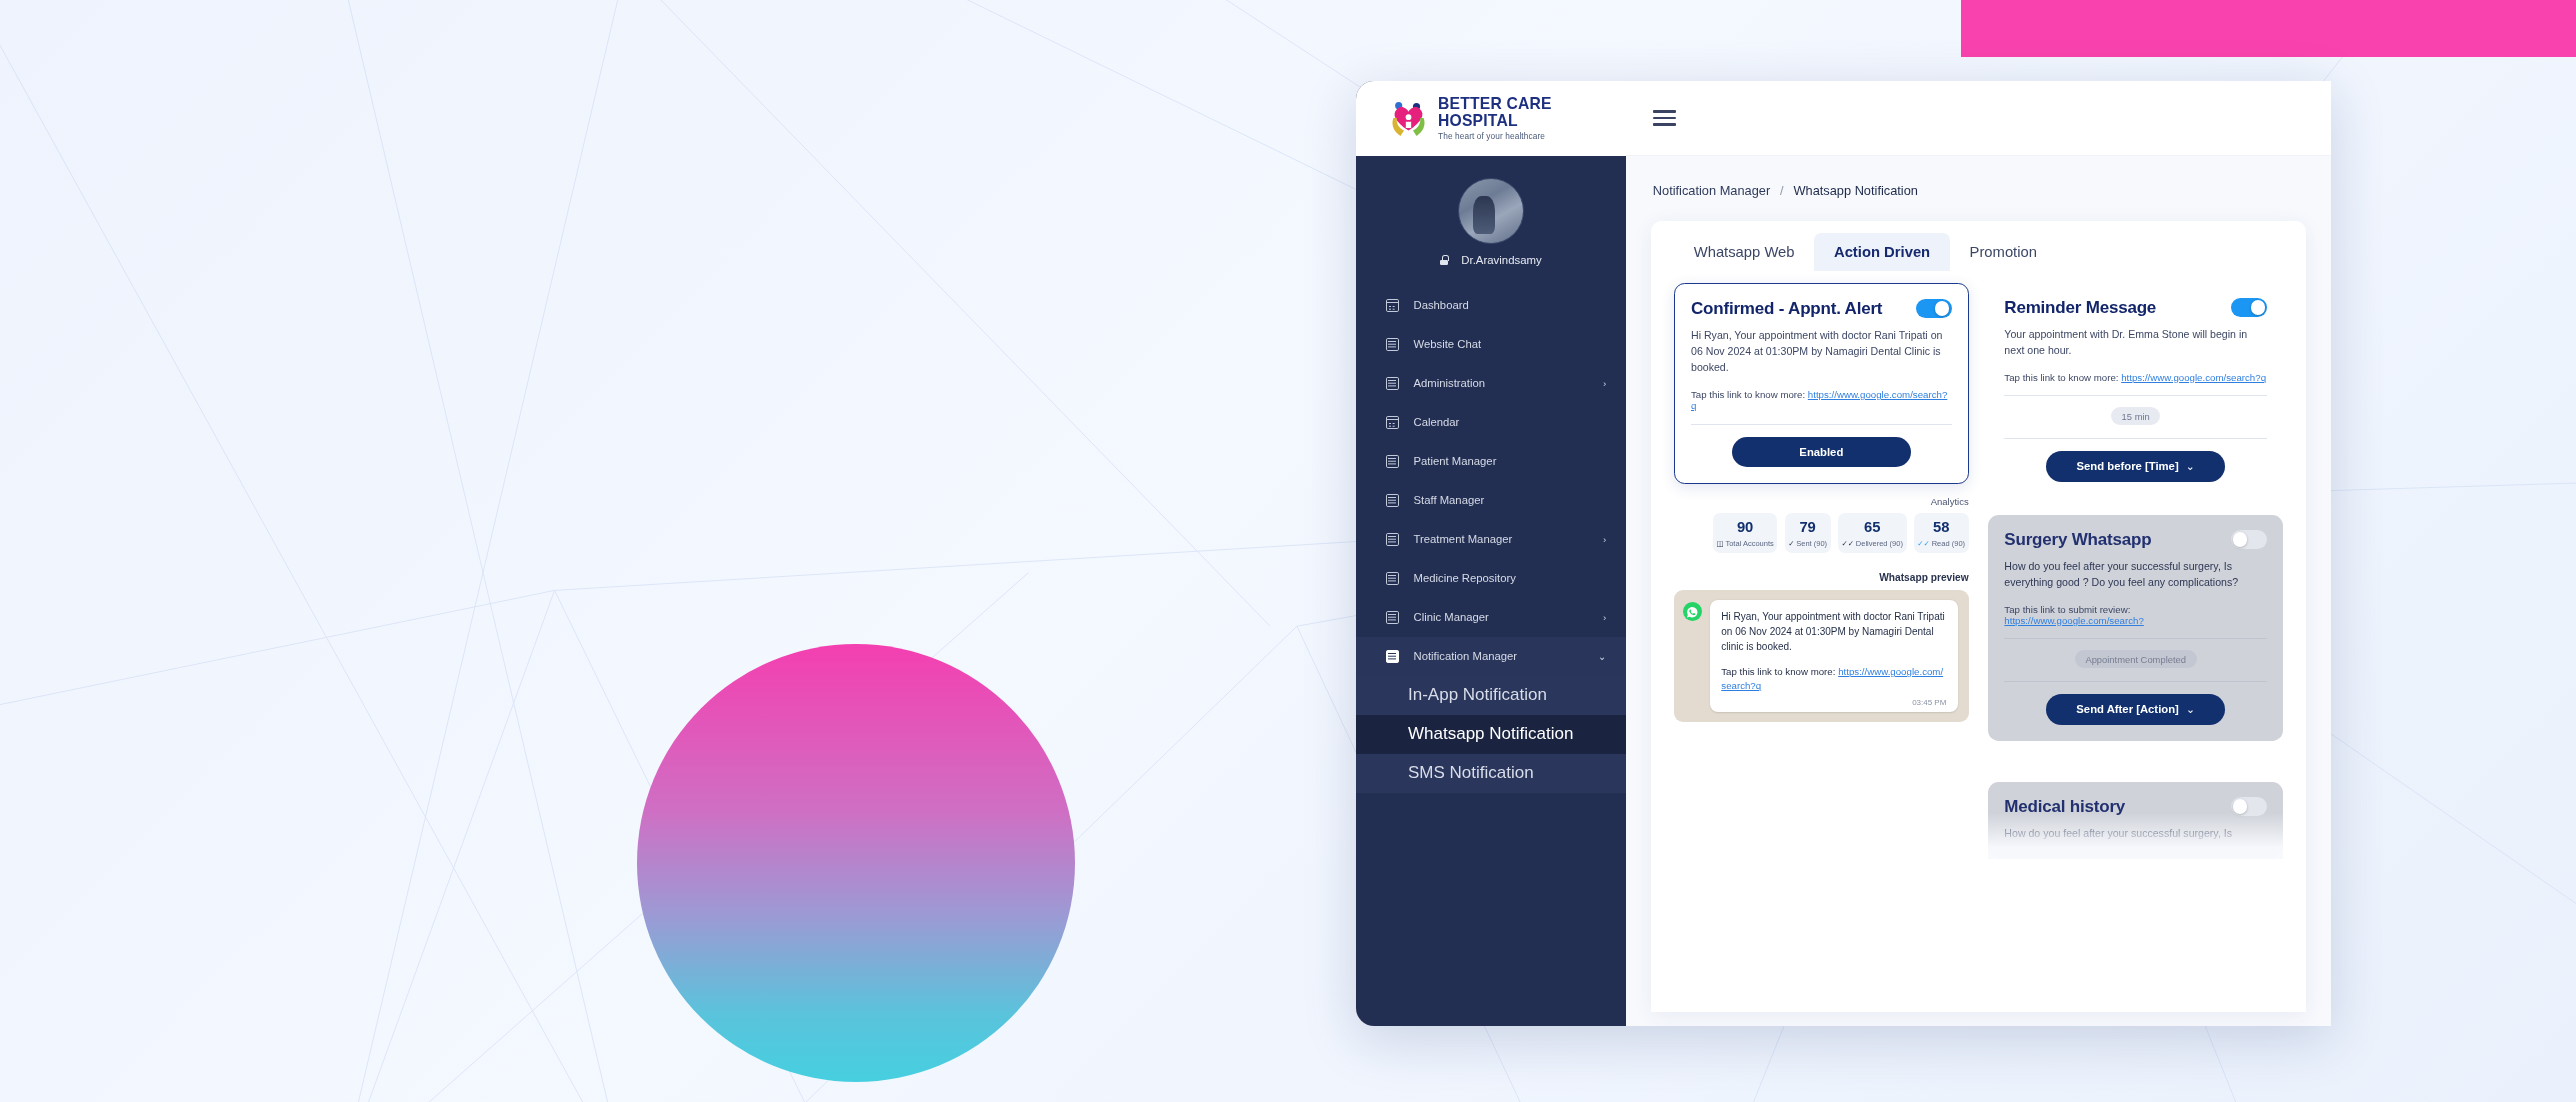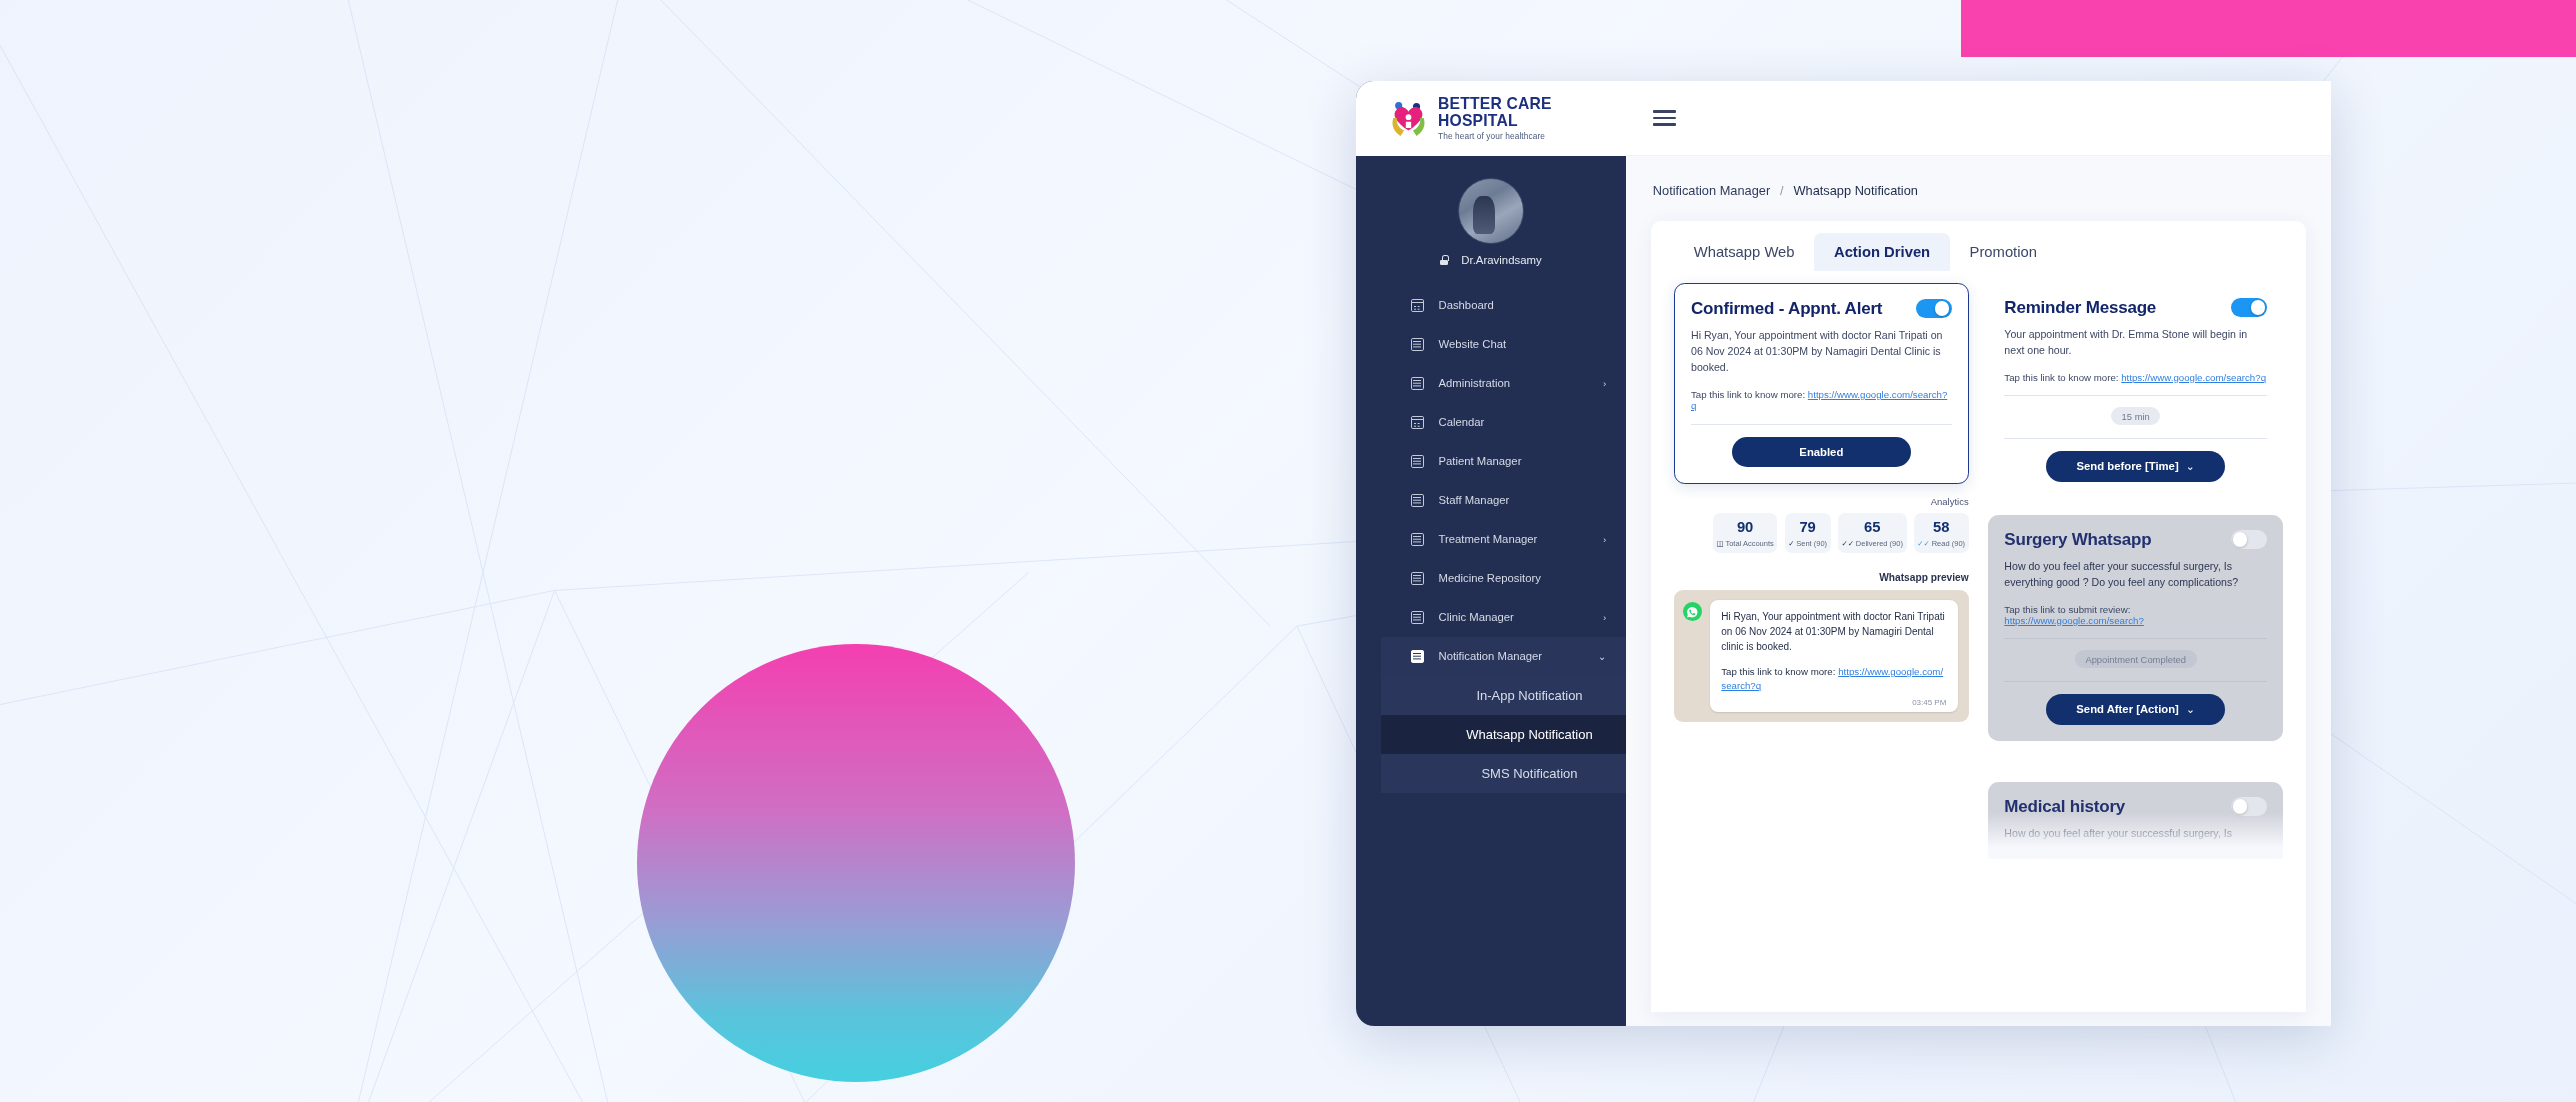--- a/index.html
+++ b/index.html
@@ -47,41 +47,41 @@
     background:linear-gradient(150deg,#8c98ac 0%,#6d7c95 35%,#9aa6ba 60%,#5e6d88 100%);
     border:1.8px solid #3a486c; overflow:hidden; position:relative;
   }
   .avatar::after{ content:""; position:absolute; left:22%; top:28%; width:34%; height:58%;
      background:linear-gradient(180deg,#2c3650,#4e5c78); border-radius:40% 40% 20% 20%; }
   .profile-name { margin-top:10.7px; font-size:11.4px; color:#e6eaf2; display:flex; align-items:center; justify-content:center; gap:13px;}
   .lock { width:8px; height:9.8px; position:relative; display:inline-block; }
   .lock::before{content:"";position:absolute;bottom:0;left:0;width:8px;height:5.4px;background:#dfe4ee;border-radius:1.3px;}
   .lock::after{content:"";position:absolute;top:0;left:1.8px;width:4.5px;height:4.5px;border:1.3px solid #dfe4ee;border-bottom:none;border-radius:2.7px 2.7px 0 0;}
 
-  .nav { margin-top:5.4px; flex:1;padding-left:25px; }
+  .nav { margin-top:5.4px; flex:1; }
   .nav-item {
     display:flex; align-items:center; height:39px; padding:0 19.7px 0 30px;
     color:#d6dbe7; font-size:11.3px; cursor:pointer; position:relative;
   }
   .nav-item .ico {
     width:12.5px; height:12.5px; flex:0 0 12.5px; margin-right:15px;
     border:1.3px solid #c3cbdb; border-radius:1.8px; position:relative;
   }
   .nav-item .ico::before{content:"";position:absolute;left:1.3px;right:1.3px;top:2.2px;height:0.9px;background:#c3cbdb;box-shadow:0 2.7px 0 #c3cbdb,0 5.4px 0 #c3cbdb;}
   .nav-item .ico.cal::before{content:"";position:absolute;left:-1.3px;right:-1.3px;top:1.8px;height:1.3px;background:#c3cbdb;box-shadow:none;}
   .nav-item .ico.cal::after{content:"";position:absolute;left:1.8px;top:5.4px;width:1.8px;height:1.8px;background:#c3cbdb;box-shadow:3.6px 0 0 #c3cbdb,0px 2.7px 0 #c3cbdb,3.6px 2.7px 0 #c3cbdb;}
   .nav-item .lbl { flex:1; }
   .chev { font-size:9.8px; color:#cfd6e4; }
   .nav-item.parent-open { background:#29355a; }
   .nav-item.parent-open .ico { background:#fff; border-color:#fff; }
   .nav-item.parent-open .ico::before{ background:#29355a; box-shadow:0 2.7px 0 #29355a,0 5.4px 0 #29355a;}
   .subnav { background:#2a365b; }
   .sub-item {
     height:39px; display:flex; align-items:center; padding-left:52px;
-    font-size:13px; color:#d8dde9; cursor:pointer;justify-content:center;
+    font-size:17px; color:#d8dde9; cursor:pointer;
   }
   .sub-item.active { background:#1a2440; color:#ffffff; }
 
   
   .main { flex:1; display:flex; flex-direction:column; background:#ffffff; min-width:0; }
   .topbar { height:75px; flex:0 0 75px; background:#fff; display:flex; align-items:center; padding:0 27px; border-bottom:0.9px solid #f0f2f7; }
   .hamburger { width:23px; cursor:pointer; }
   .hamburger span { display:block; height:2.7px; background:#3a4362; border-radius:0.9px; margin:3.6px 0; }
 
   .content { flex:1; background:#f7f9fd; padding:19.7px 25px 0 25px; overflow:hidden; position:relative; }

